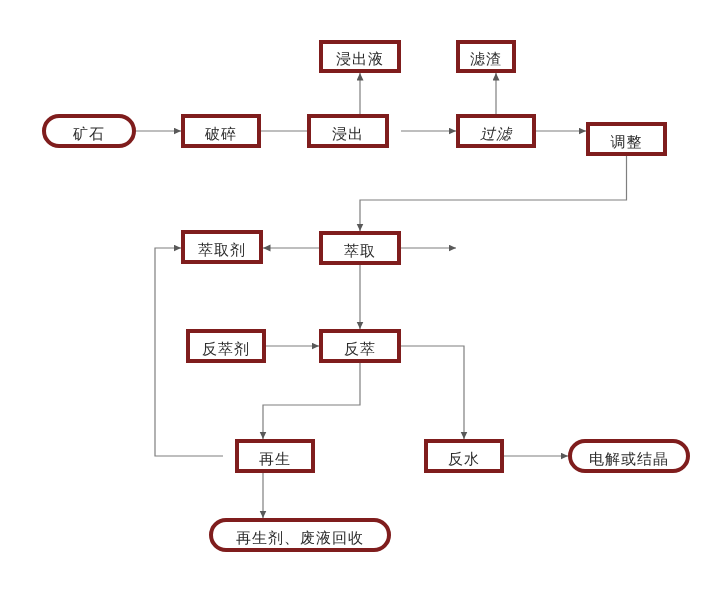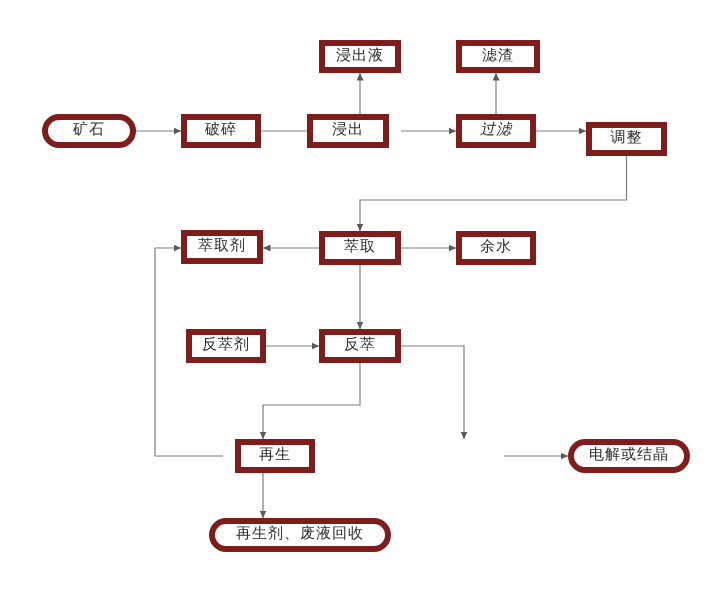--- a/index.html
+++ b/index.html
@@ -8,38 +8,38 @@
     position: relative;
     width: 719px;
     height: 593px;
     background: #ffffff;
     overflow: hidden;
   }
   .wires { position: absolute; left: 0; top: 0; width: 719px; height: 593px; }
   .node {
     position: absolute;
     display: flex;
-    align-items: flex-start;
+    align-items: flex-end;
     justify-content: center;
-    border: 6px solid #7f1d1d;
+    border: 4px solid #7f1d1d;
     background: #ffffff;
     color: #2b2b2b;
     font-size: 15px;
     letter-spacing: 1px;
     box-sizing: border-box;
     white-space: nowrap;
   }
   .stadium { border-radius: 17px; font-family: Liberation Mono, monospace; }
 
   
   .n-ore        { left: 42px;  top: 114px; width: 94px;  height: 34px; }
   .n-crush      { left: 181px; top: 114px; width: 80px;  height: 34px; }
   .n-leachate   { left: 319px; top: 40px;  width: 82px;  height: 33px; }
   .n-leach      { left: 307px; top: 114px; width: 82px;  height: 34px; }
-  .n-residue    { left: 456px; top: 40px;  width: 84px;  height: 33px; }
+  .n-residue    { left: 456px; top: 40px;  width: 60px;  height: 33px; }
   .n-filter     { left: 456px; top: 114px; width: 80px;  height: 34px; font-style: italic; }
   .n-adjust     { left: 586px; top: 122px; width: 81px;  height: 34px; }
   .n-extractant { left: 181px; top: 230px; width: 82px;  height: 34px; }
   .n-extract    { left: 319px; top: 231px; width: 82px;  height: 34px; }
   .n-water      { left: 456px; top: 231px; width: 80px;  height: 34px; }
   .n-stripagent { left: 186px; top: 329px; width: 80px;  height: 34px; }
   .n-strip      { left: 319px; top: 329px; width: 82px;  height: 34px; font-family: Liberation Serif, serif; }
   .n-regen      { left: 235px; top: 439px; width: 80px;  height: 34px; }
   .n-stripwater { left: 424px; top: 439px; width: 80px;  height: 34px; }
   .n-electro    { left: 568px; top: 439px; width: 122px; height: 34px; }
@@ -96,31 +96,31 @@
   </div>
   <div class="node n-adjust">
     <span>调整</span>
   </div>
   <div class="node n-extractant">
     <span>萃取剂</span>
   </div>
   <div class="node n-extract">
     <span>萃取</span>
   </div>
-  <div class="node n-water">
-    <span>余水</span>
-  </div>
   <div class="node n-stripagent">
     <span>反萃剂</span>
   </div>
   <div class="node n-strip">
     <span>反萃</span>
   </div>
   <div class="node n-regen">
     <span>再生</span>
+  </div>
+  <div class="node n-stripwater">
+    <span>反水</span>
   </div>
   <div class="node stadium n-electro">
     <span>电解或结晶</span>
   </div>
   <div class="node stadium n-recovery">
     <span>再生剂、废液回收</span>
   </div>
 
 </div>
 

